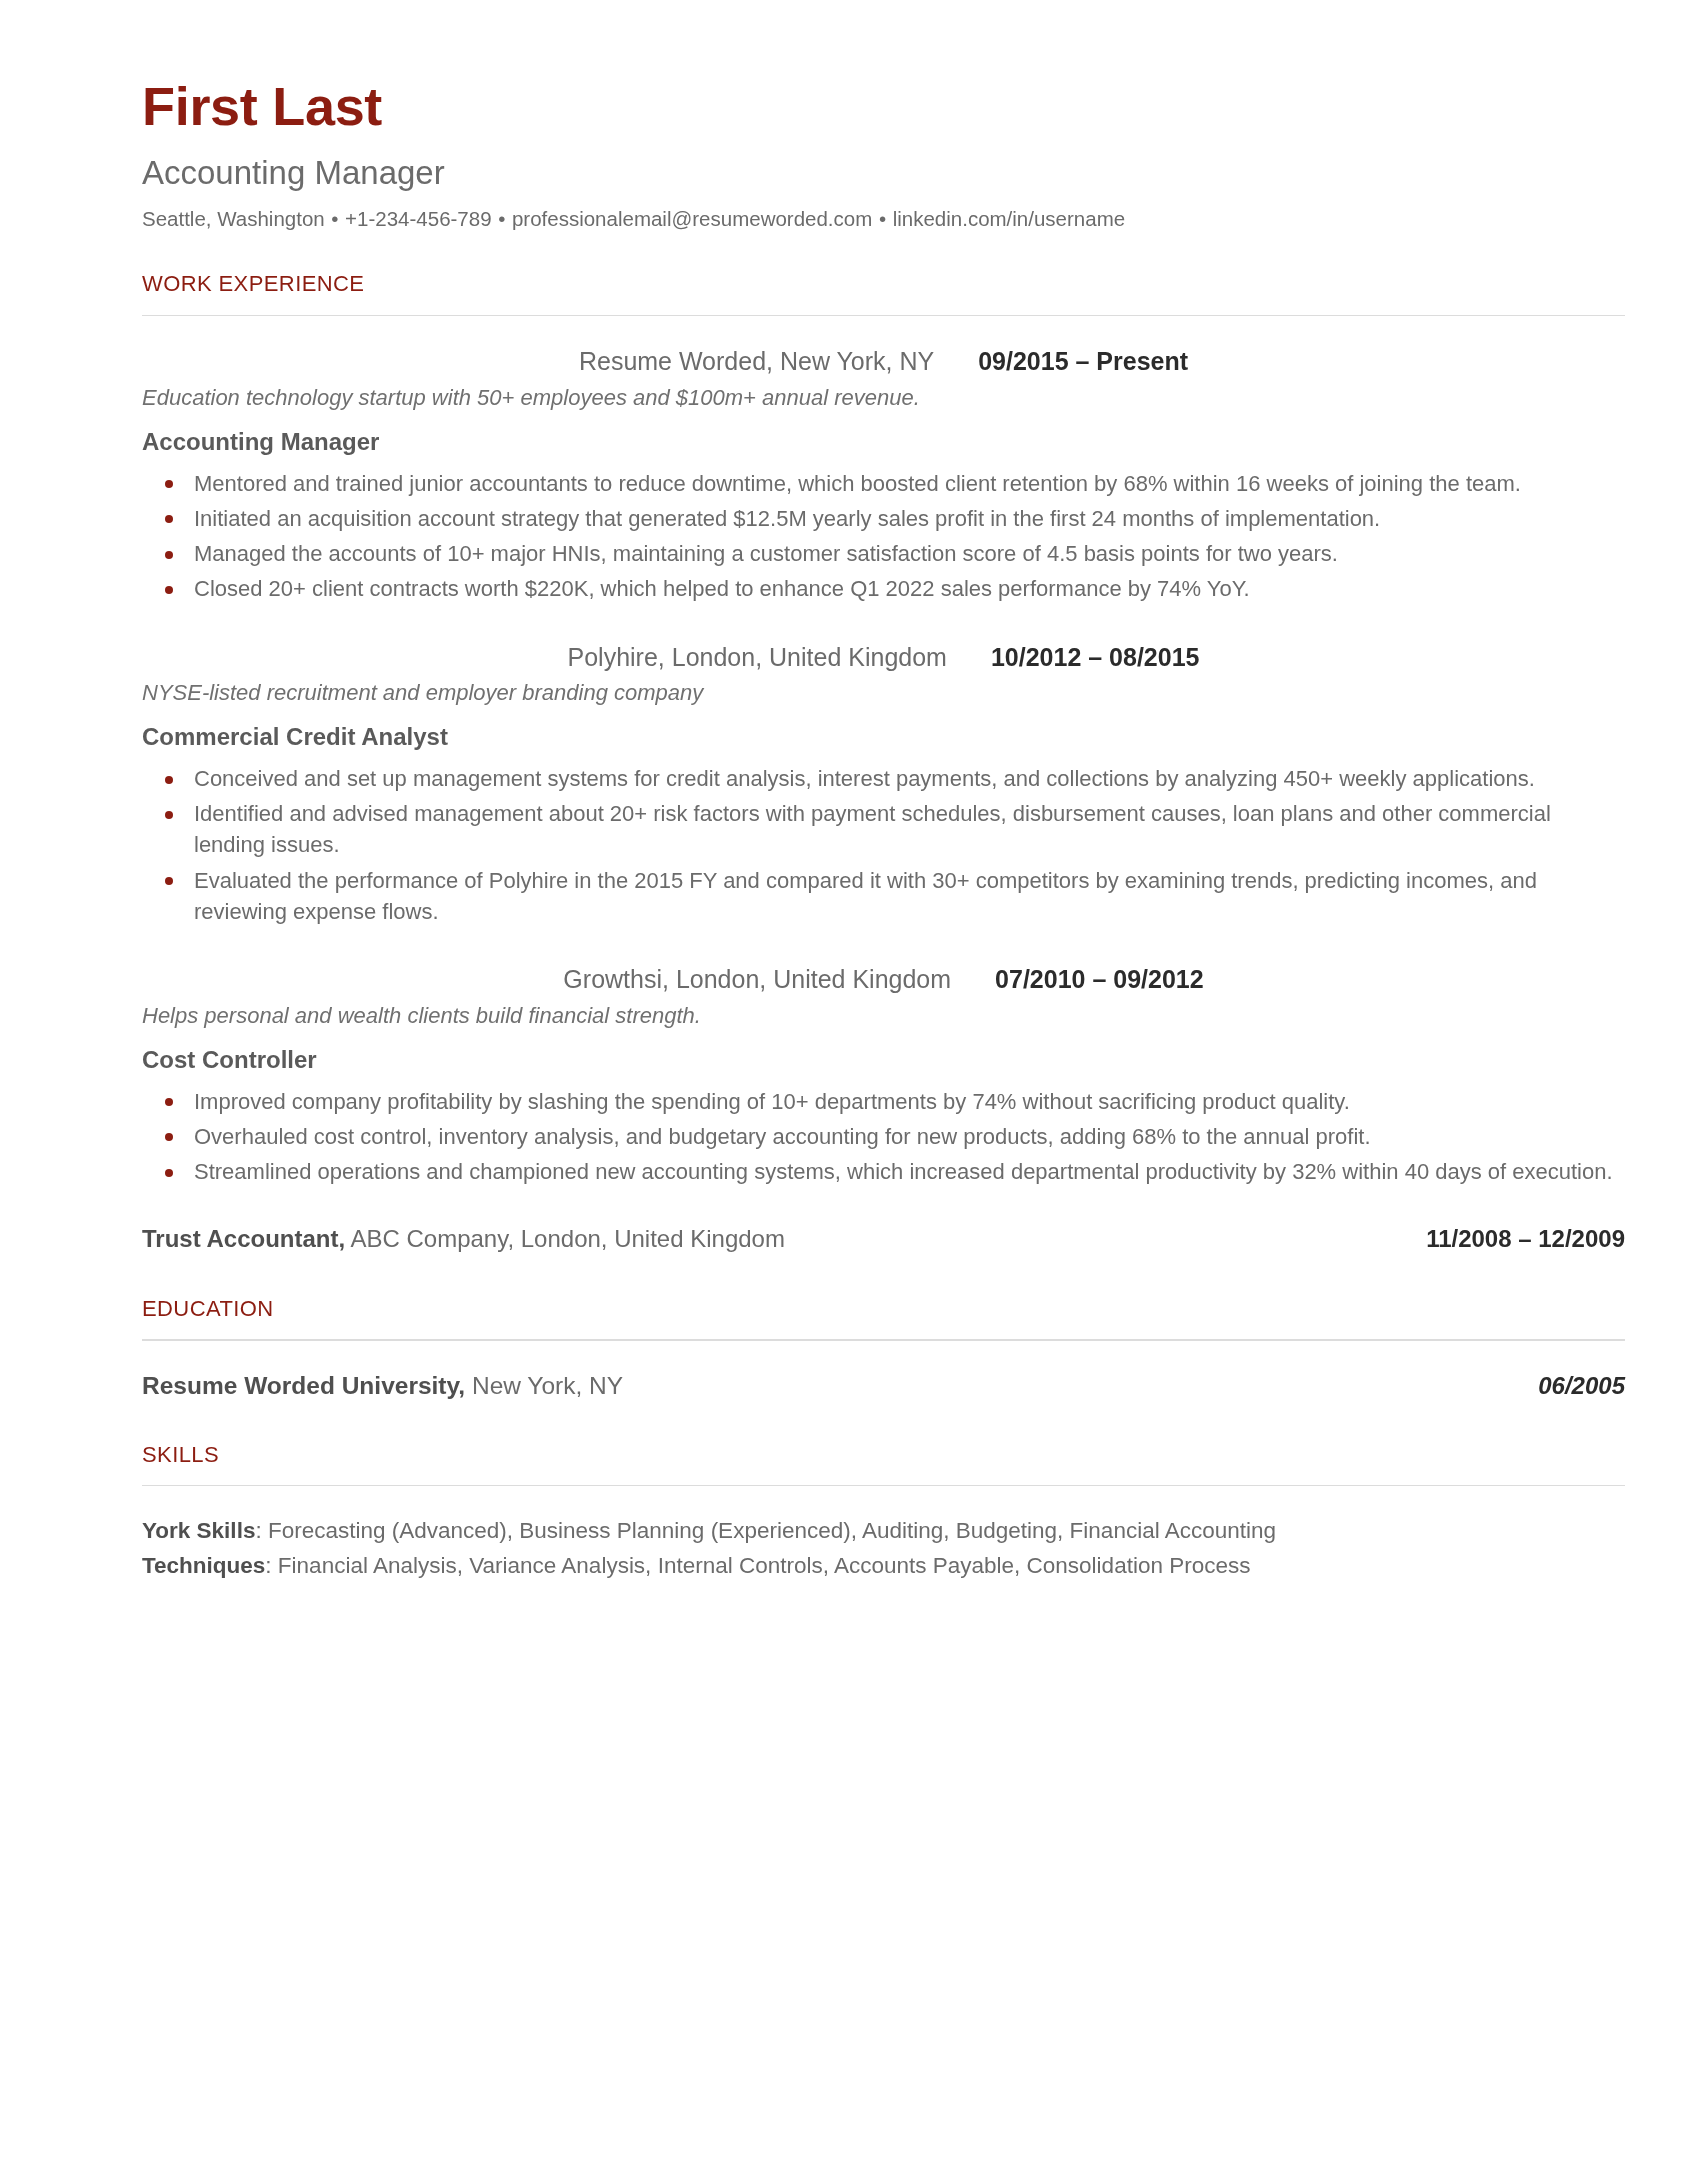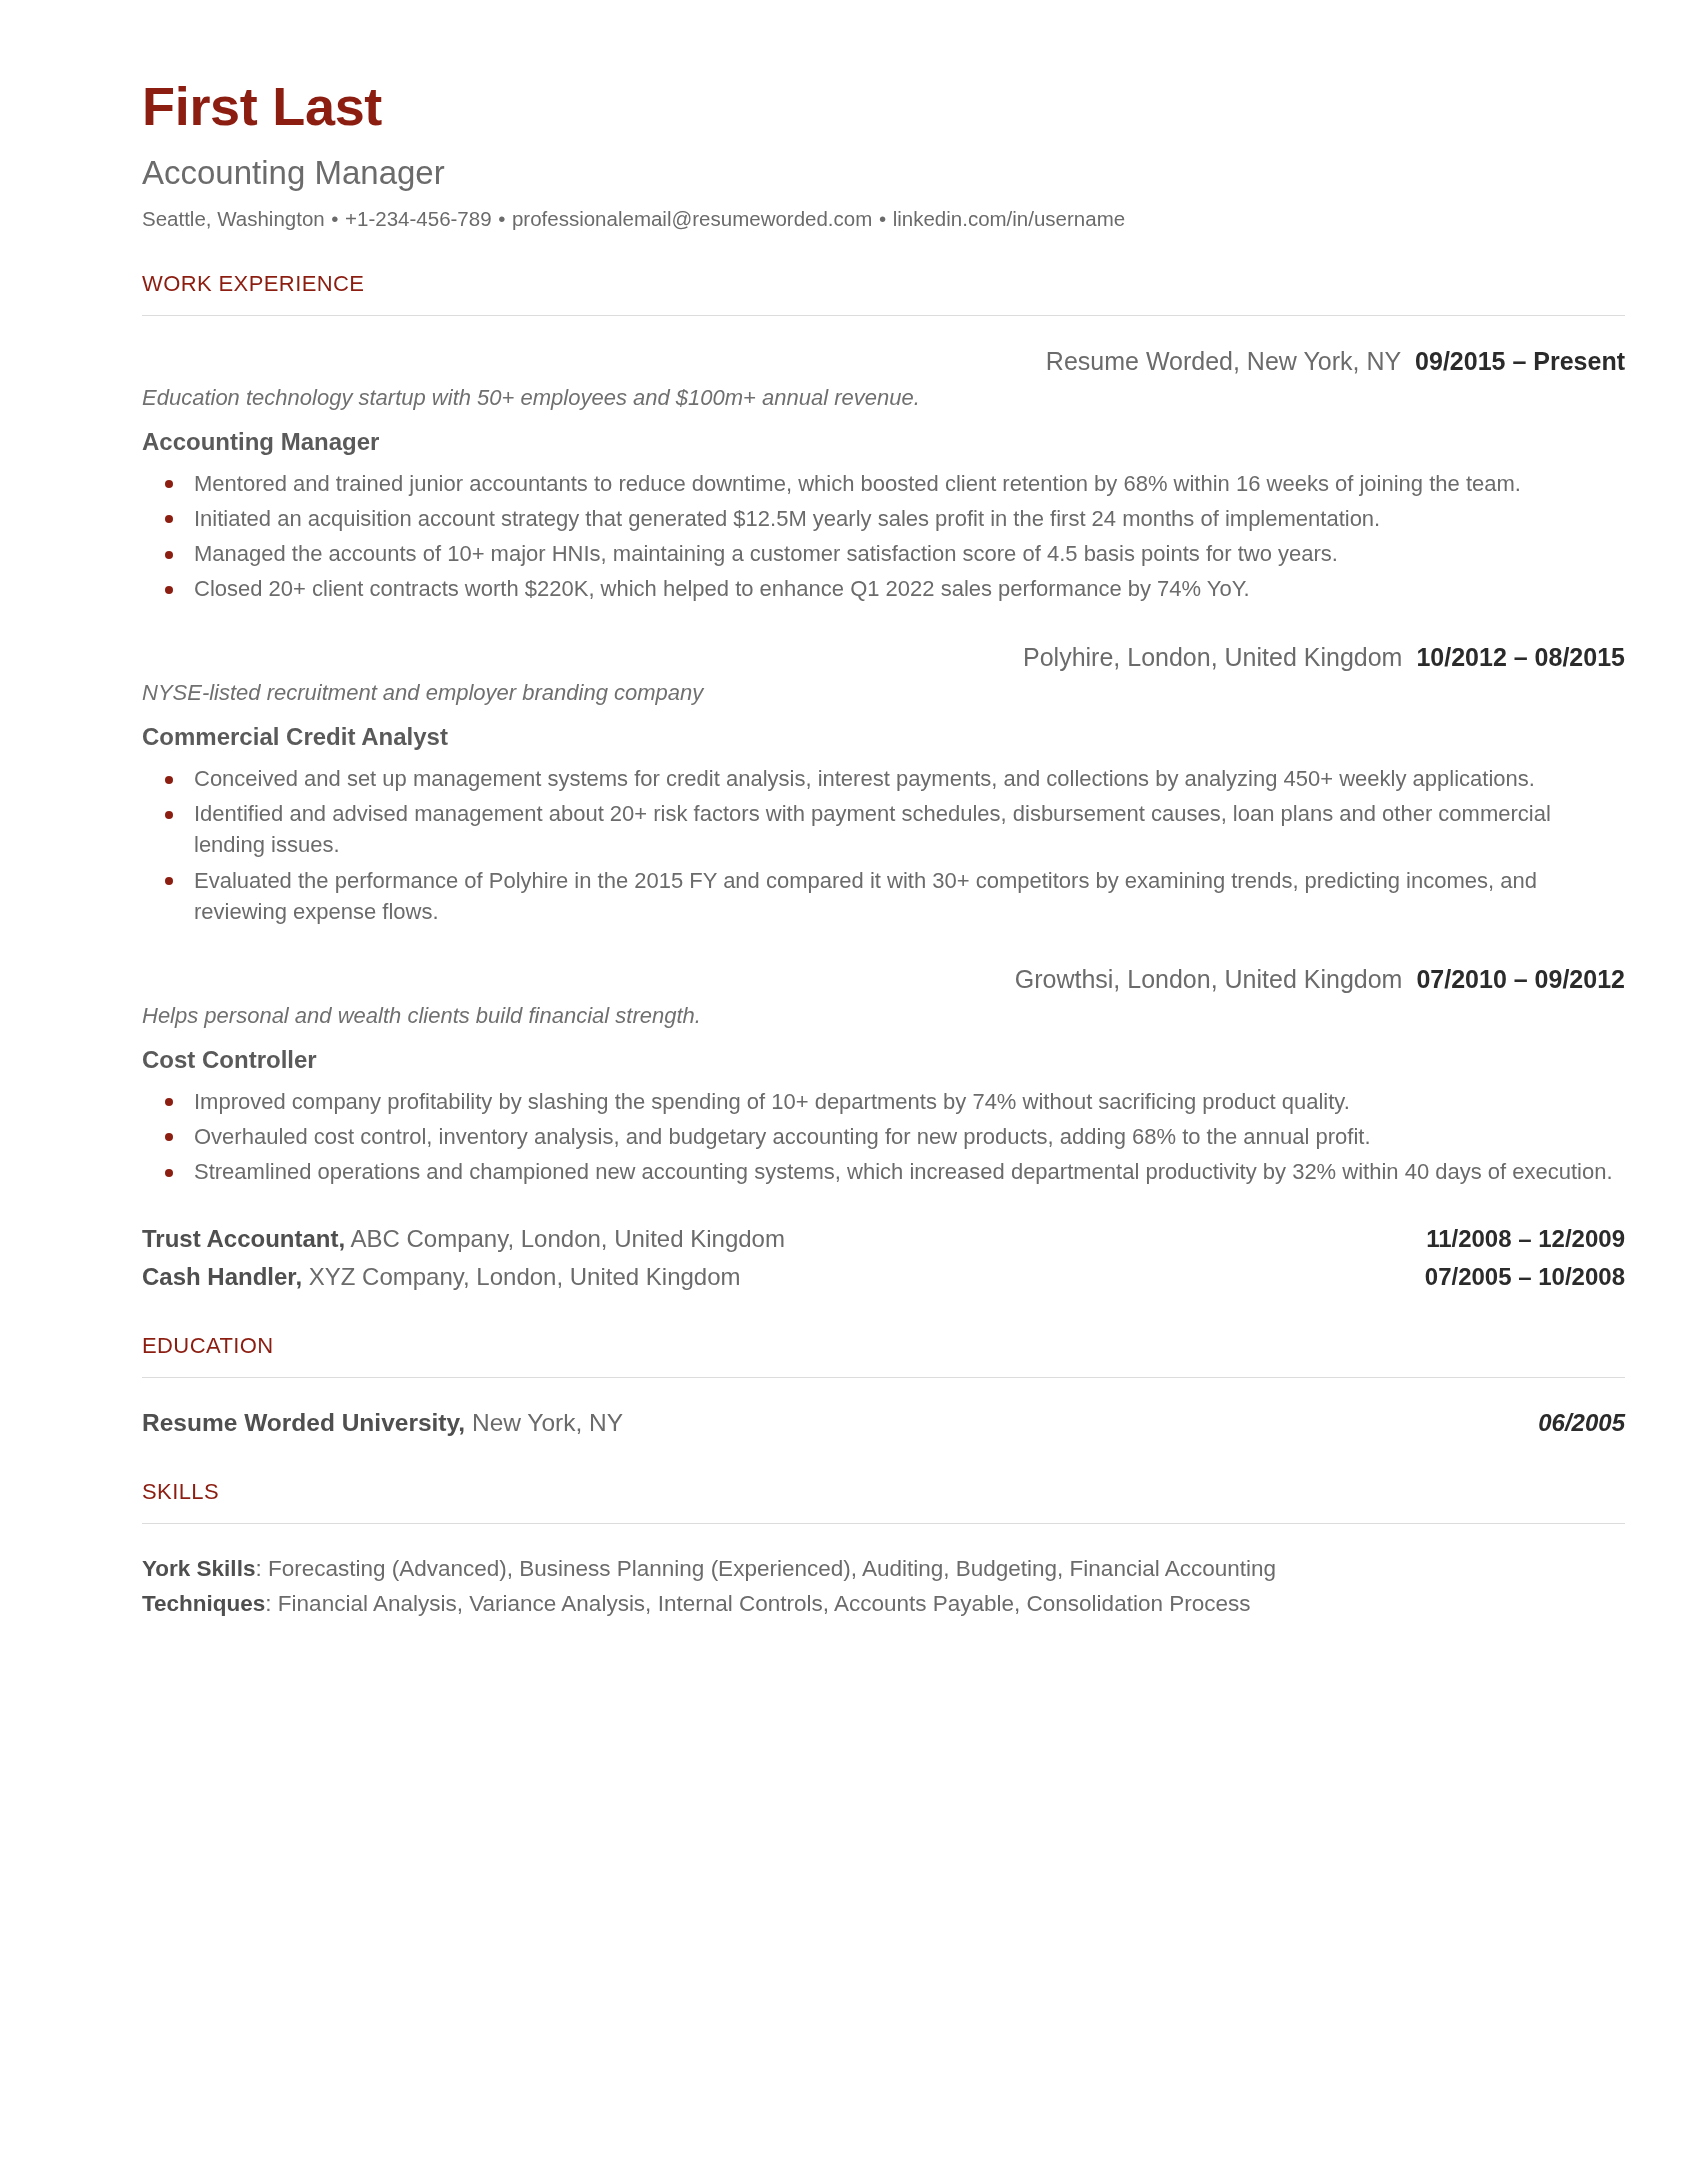--- a/index.html
+++ b/index.html
@@ -71,22 +71,22 @@
   
   .job {
     margin-bottom: 36px;
   }
   .job:last-child {
     margin-bottom: 0;
   }
   .job-row {
     display: flex;
     align-items: baseline;
-    justify-content: flex-end;
-    gap: 14px;
+    justify-content: center;
+    gap: 44px;
   }
   .job-company {
     font-size: 25px;
     color: #6b6b6b;
     line-height: 1.3;
   }
   .job-dates {
     font-size: 25px;
     font-weight: bold;
     color: #2b2b2b;
@@ -261,24 +261,20 @@
         <li>Overhauled cost control, inventory analysis, and budgetary accounting for new products, adding 68% to the annual profit.</li>
         <li>Streamlined operations and championed new accounting systems, which increased departmental productivity by 32% within 40 days of execution.</li>
       </ul>
     </div>
 
     <div class="short-roles">
       <div class="short-row">
         <div class="short-left"><b>Trust Accountant,</b><span> ABC Company, London, United Kingdom</span></div>
         <div class="short-dates">11/2008 – 12/2009</div>
       </div>
-      <div class="short-row">
-        <div class="short-left"><b>Cash Handler,</b><span> XYZ Company, London, United Kingdom</span></div>
-        <div class="short-dates">07/2005 – 10/2008</div>
-      </div>
     </div>
   </div>
 
   <div class="section">
     <div class="section-title">EDUCATION</div>
     <div class="rule"></div>
     <div>
       <div class="edu-row">
         <div class="edu-school"><b>Resume Worded University,</b><span> New York, NY</span></div>
         <div class="edu-date">06/2005</div>

